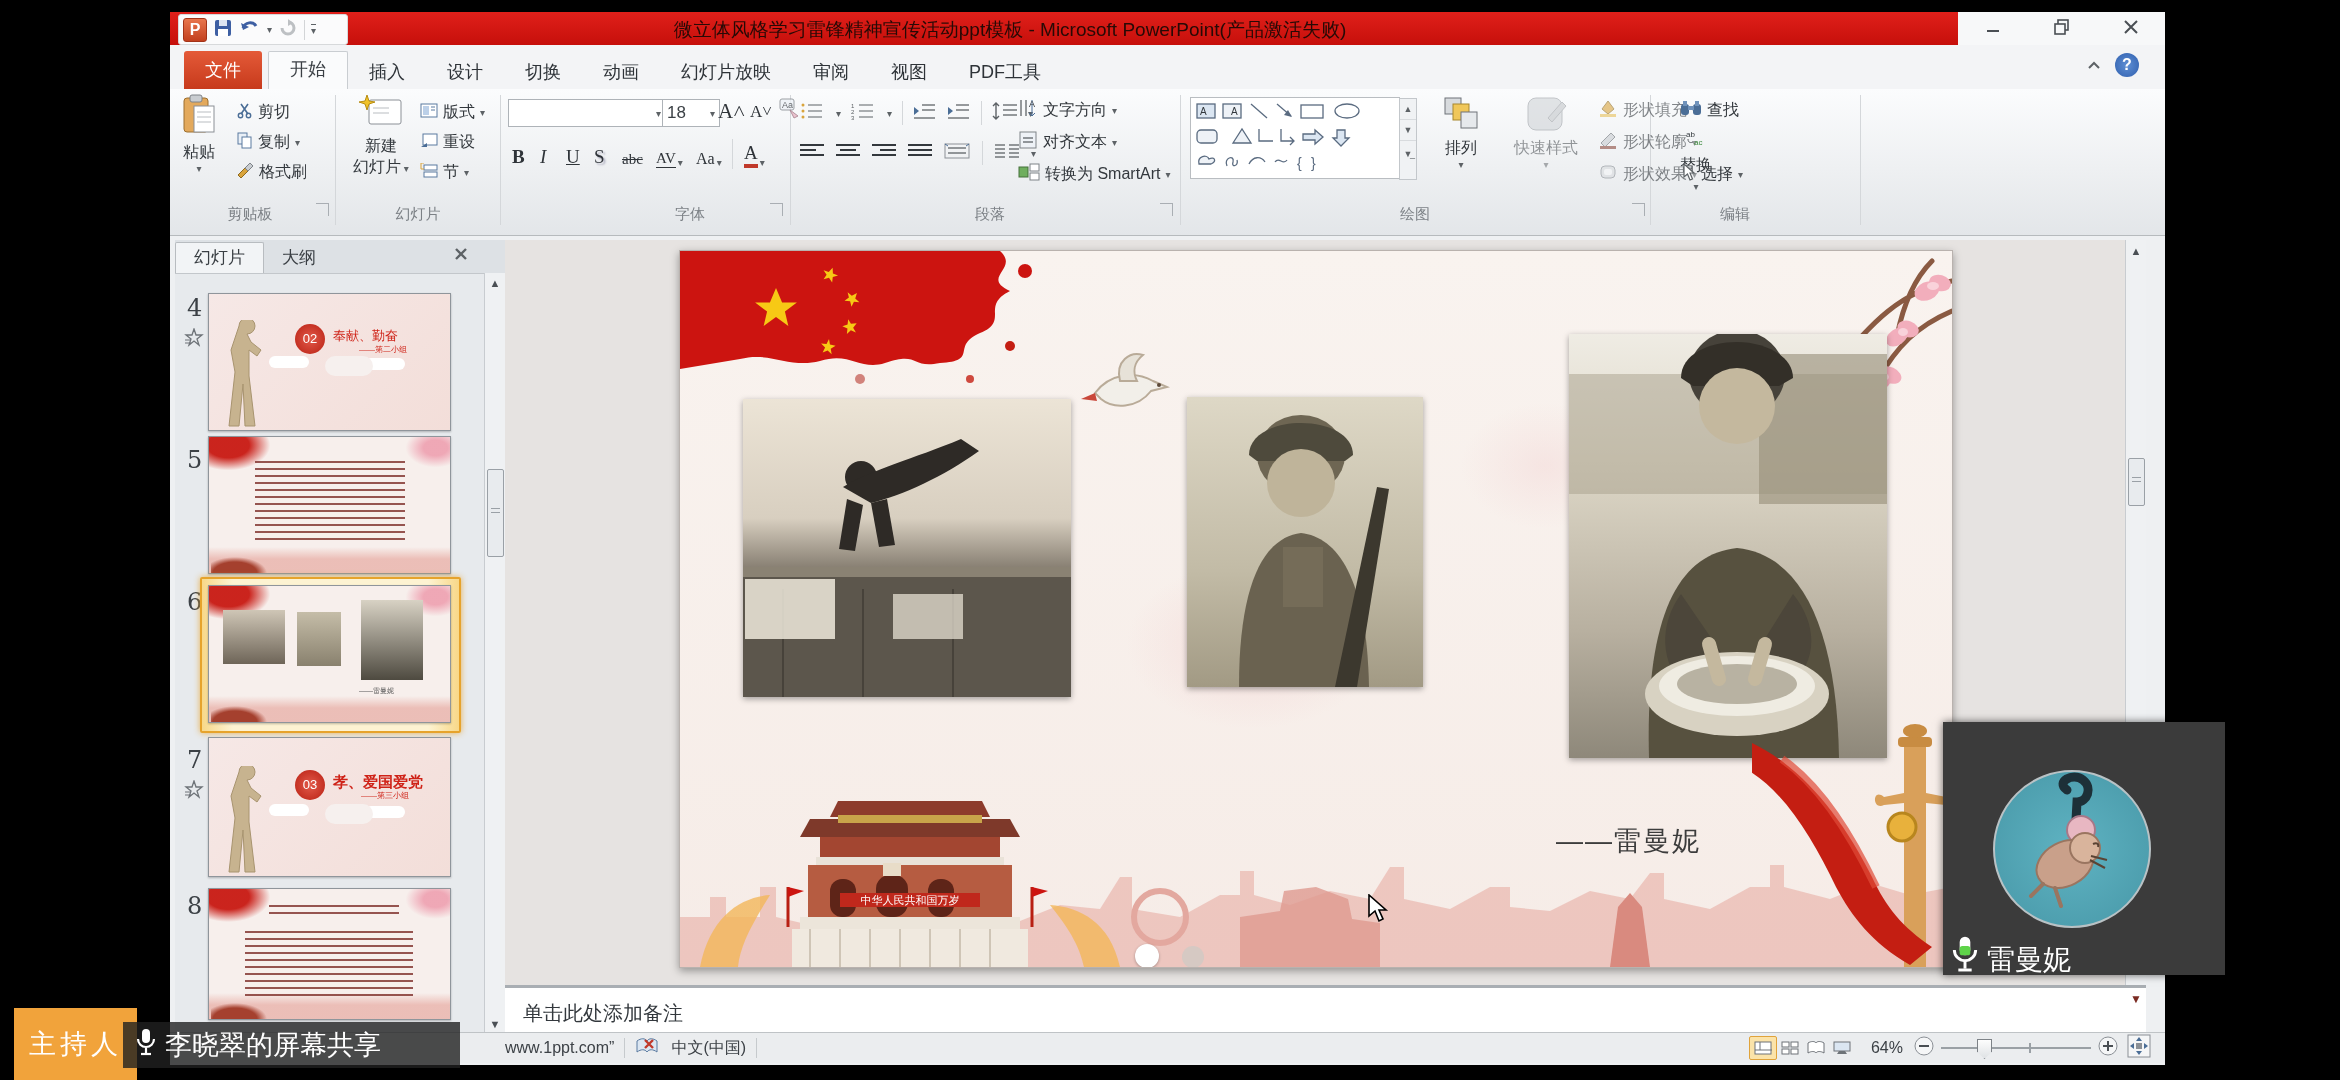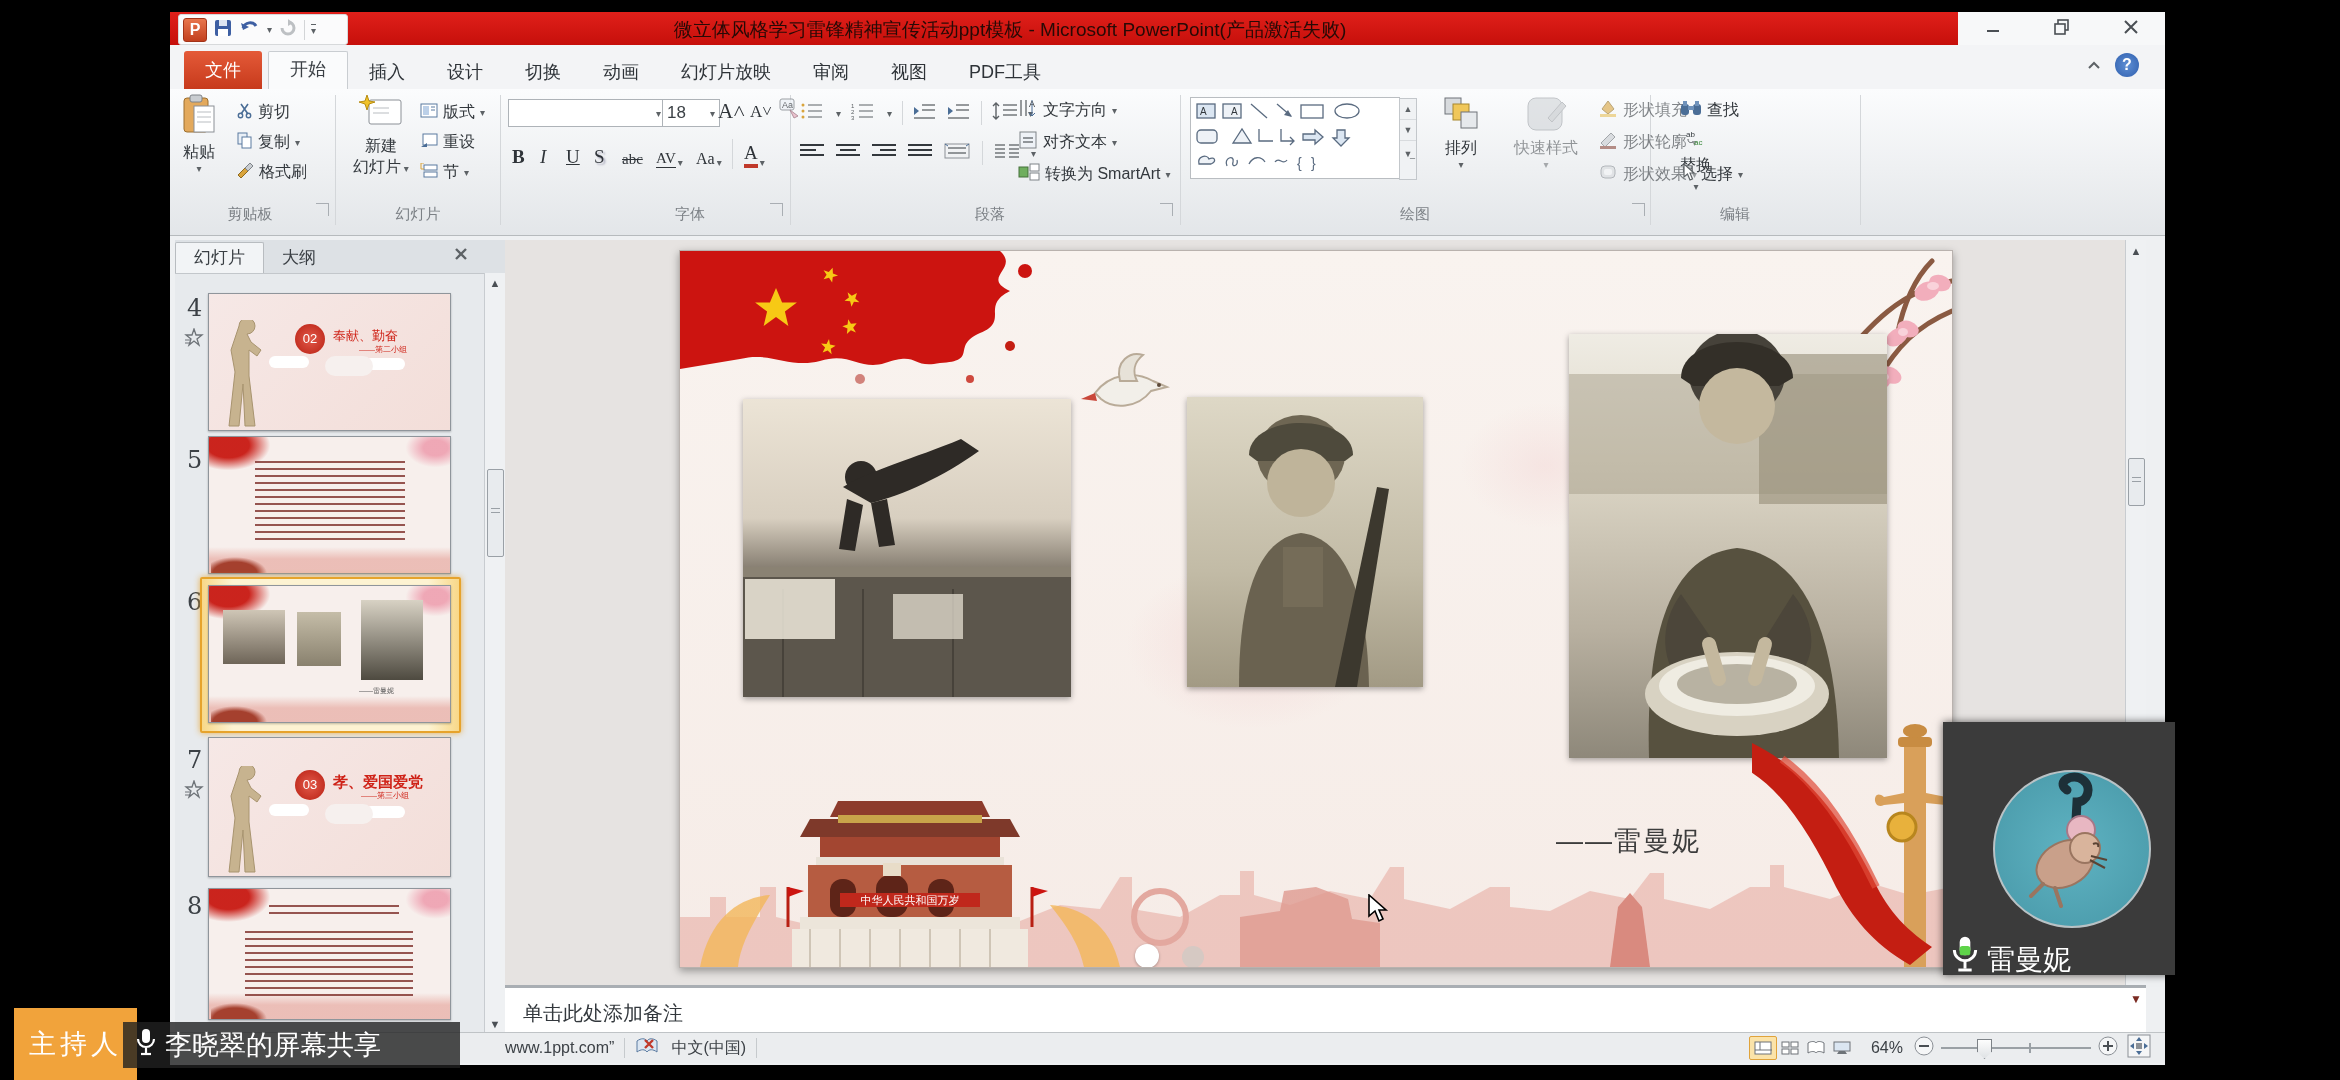--- a/index.html
+++ b/index.html
@@ -83,21 +83,21 @@
   .sdiv{width:1px;height:20px;background:#c6cacd;margin:0 10px;}
   .viewbtn{width:26px;height:22px;display:flex;align-items:center;justify-content:center;border-radius:2px;}
   .viewbtn.active{border:1px solid #e0a33b;background:#fbe3a9;}
   
   .hostbadge{position:absolute;left:14px;top:1008px;width:123px;height:72px;background:#f1a33b;
     display:flex;align-items:center;justify-content:center;color:#fff;
     font-family:"DejaVu Serif",serif;font-size:27px;letter-spacing:4px;}
   .sharebar{position:absolute;left:123px;top:1022px;width:325px;height:46px;background:rgba(32,32,32,.8);
     display:flex;align-items:center;gap:8px;padding-left:12px;color:#fff;
     font-family:"DejaVu Serif",serif;font-size:27px;}
-  .ptile{position:absolute;left:1943px;top:722px;width:232px;height:253px;background:#3b3b3b;
+  .ptile{position:absolute;left:1943px;top:722px;width:282px;height:253px;background:#3b3b3b;
     box-shadow:0 0 8px rgba(0,0,0,.6);}
   .avatar{position:absolute;left:50px;top:48px;width:154px;height:154px;border-radius:50%;
     background:radial-gradient(#5fb3c2,#4797a7);border:2px solid #b9c2c5;overflow:hidden;}
   .pname{position:absolute;left:44px;top:219px;color:#fff;font-family:"DejaVu Serif",serif;font-size:28px;}
   .dot{position:absolute;border-radius:50%;}
 </style>
 </head>
 <body>
 
 <div class="screen">

